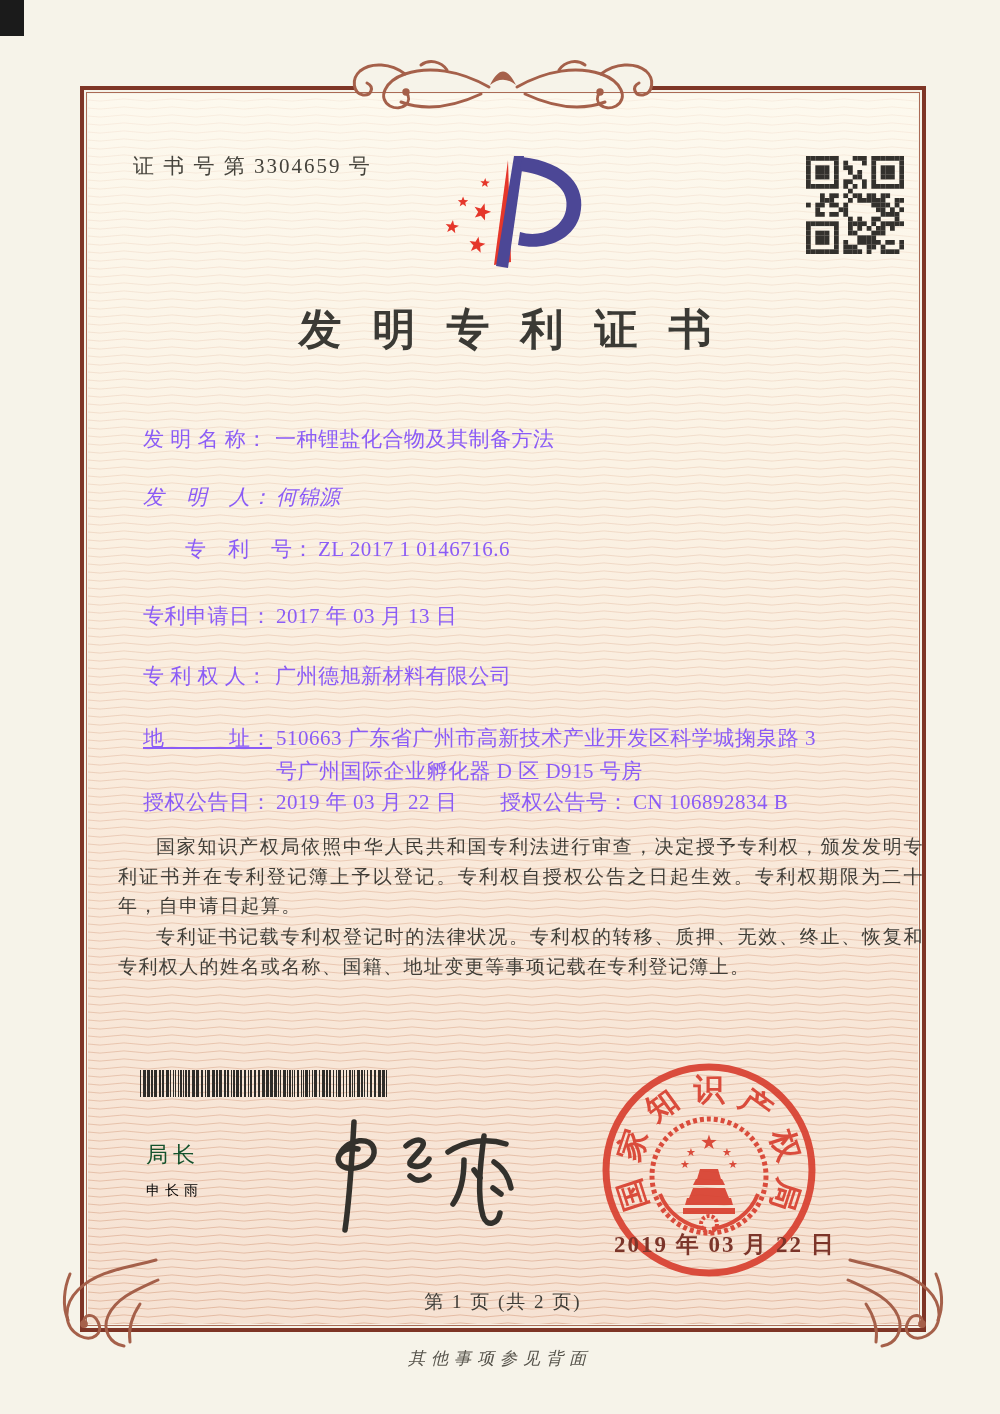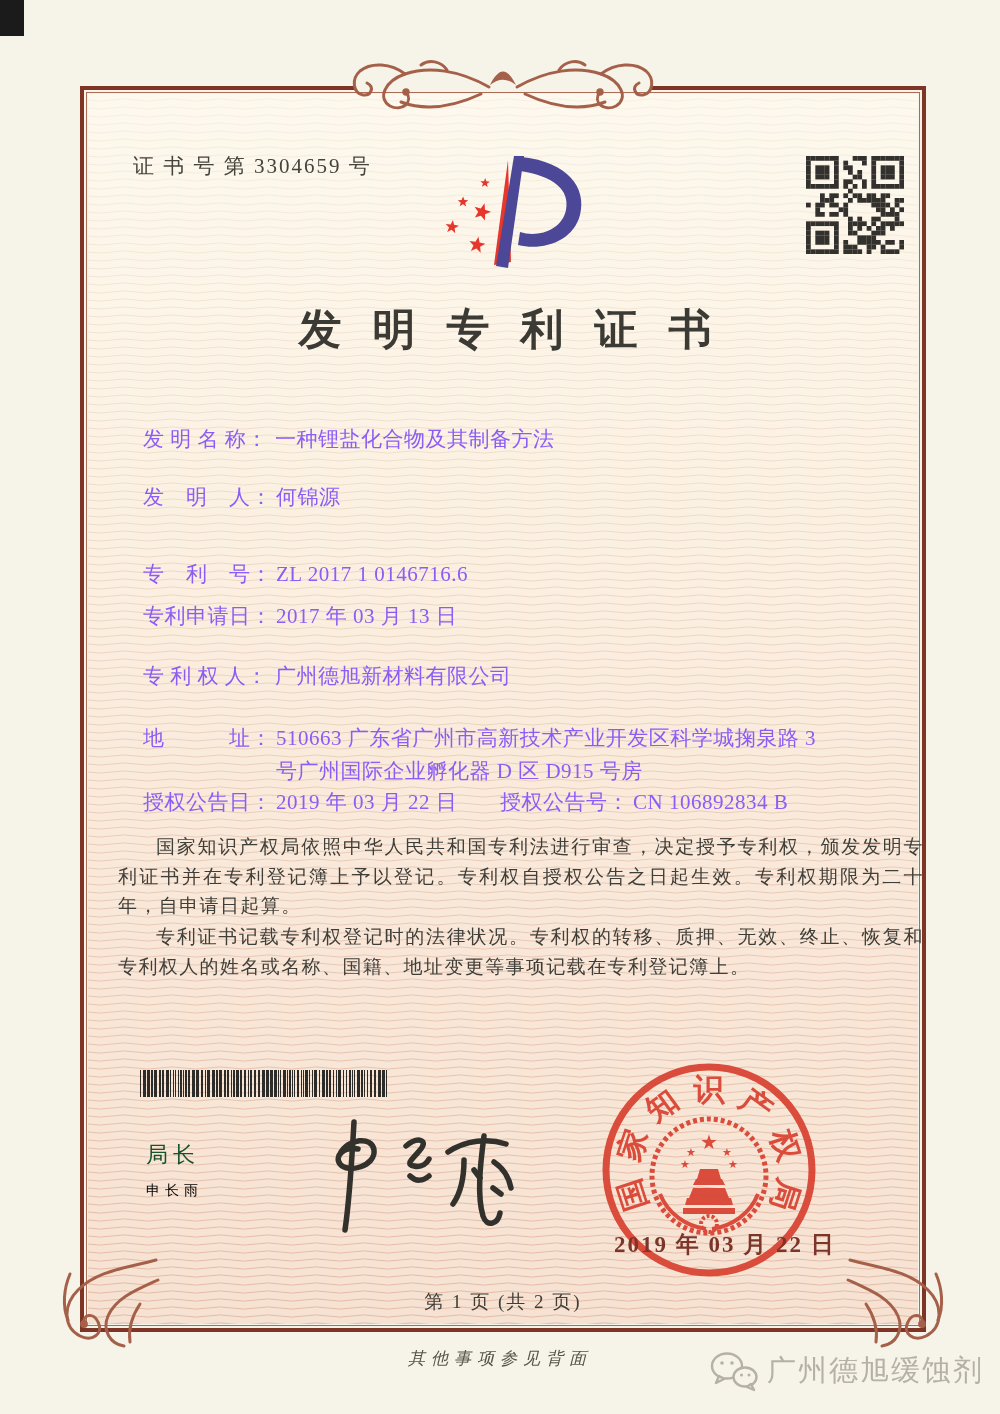--- a/index.html
+++ b/index.html
@@ -480,34 +480,34 @@
       <rect x="17" y="20" width="1.02" height="1.02" fill="#33312d"></rect>
       <rect x="18" y="20" width="1.02" height="1.02" fill="#33312d"></rect>
       <rect x="19" y="20" width="1.02" height="1.02" fill="#33312d"></rect>
     </svg>
 
   <div id="title" class="abs">发明专利证书</div>
 
   <div class="row abs" style="top:425px;">
     <span class="flabel">发 明 名 称：</span><span class="fvalue">一种锂盐化合物及其制备方法</span>
   </div>
-  <div class="row abs" style="top:483px;">
+  <div class="row abs" style="top:483px;font-style:italic;">
     <span class="flabel">发　明　人：</span><span class="fvalue">何锦源</span>
   </div>
-  <div class="row abs" style="top:560px;">
+  <div class="row abs" style="top:535px;margin-left:42px;">
     <span class="flabel">专　利　号：</span><span class="fvalue">ZL 2017 1 0146716.6</span>
   </div>
   <div class="row abs" style="top:602px;">
     <span class="flabel">专利申请日：</span><span class="fvalue">2017 年 03 月 13 日</span>
   </div>
   <div class="row abs" style="top:662px;">
     <span class="flabel">专 利 权 人：</span><span class="fvalue">广州德旭新材料有限公司</span>
   </div>
   <div class="row abs" style="top:722px;">
-    <span class="flabel" style="vertical-align:top;line-height:33px;">地　　　址：</span><span id="addr-val" class="fvalue"><span>510663 广东省广州市高新技术产业开发区科学城掬泉路 3</span><br><span>号广州国际企业孵化器 D 区 D915 号房</span></span>
+    <span class="flabel" style="vertical-align:top;line-height:33px;text-decoration:underline;">地　　　址：</span><span id="addr-val" class="fvalue"><span>510663 广东省广州市高新技术产业开发区科学城掬泉路 3</span><br><span>号广州国际企业孵化器 D 区 D915 号房</span></span>
   </div>
   <div class="row abs" style="top:788px;">
     <span>授权公告日：</span><span class="fvalue">2019 年 03 月 22 日</span>
     <span style="position:absolute;left:357px;"><span>授权公告号：</span><span class="fvalue">CN 106892834 B</span></span>
   </div>
 
   <div class="para abs" style="top:922px;">专利证书记载专利权登记时的法律状况。专利权的转移、质押、无效、终止、恢复和专利权人的姓名或名称、国籍、地址变更等事项记载在专利登记簿上。</div>
   <div class="para abs" style="top:832px;">国家知识产权局依照中华人民共和国专利法进行审查，决定授予专利权，颁发发明专利证书并在专利登记簿上予以登记。专利权自授权公告之日起生效。专利权期限为二十年，自申请日起算。</div>
 
   <svg id="barcode" class="abs" style="left:140px;top:1070px;" width="252" height="27">
@@ -636,31 +636,14 @@
       <path d="M72,146 C80,166 98,178 118,181" fill="none" stroke="#d84030" stroke-width="4"></path>
       <path d="M170,146 C162,166 144,178 124,181" fill="none" stroke="#d84030" stroke-width="4"></path>
     </g>
   </svg>
 
   <div id="seal-date" class="abs">2019 年 03 月 22 日</div>
 
   <div id="page-num" class="abs">第 1 页 (共 2 页)</div>
   <div id="back-note" class="abs">其他事项参见背面</div>
 
-  <div id="watermark" class="abs">
-    <svg width="50" height="42" viewBox="0 0 50 42">
-      <g stroke="#b5b1a7" stroke-width="2.4" fill="#f6f3e9">
-        <ellipse cx="18" cy="16" rx="15" ry="12.5"></ellipse>
-        <path d="M10,26 l-3,7 l8,-4 Z" stroke-linejoin="round"></path>
-        <ellipse cx="36" cy="27" rx="11.5" ry="9.5"></ellipse>
-        <path d="M42,34 l3,6 l-7,-3 Z" stroke-linejoin="round"></path>
-      </g>
-      <g fill="#b5b1a7">
-        <circle cx="13" cy="13" r="1.8"></circle>
-          <circle cx="23" cy="13" r="1.8"></circle>
-        <circle cx="32.5" cy="25" r="1.5"></circle>
-          <circle cx="40" cy="25" r="1.5"></circle>
-      </g>
-    </svg>
-    <span id="watermark-text">广州德旭缓蚀剂</span>
-  </div>
 
 </div>
 
 </body></html>

